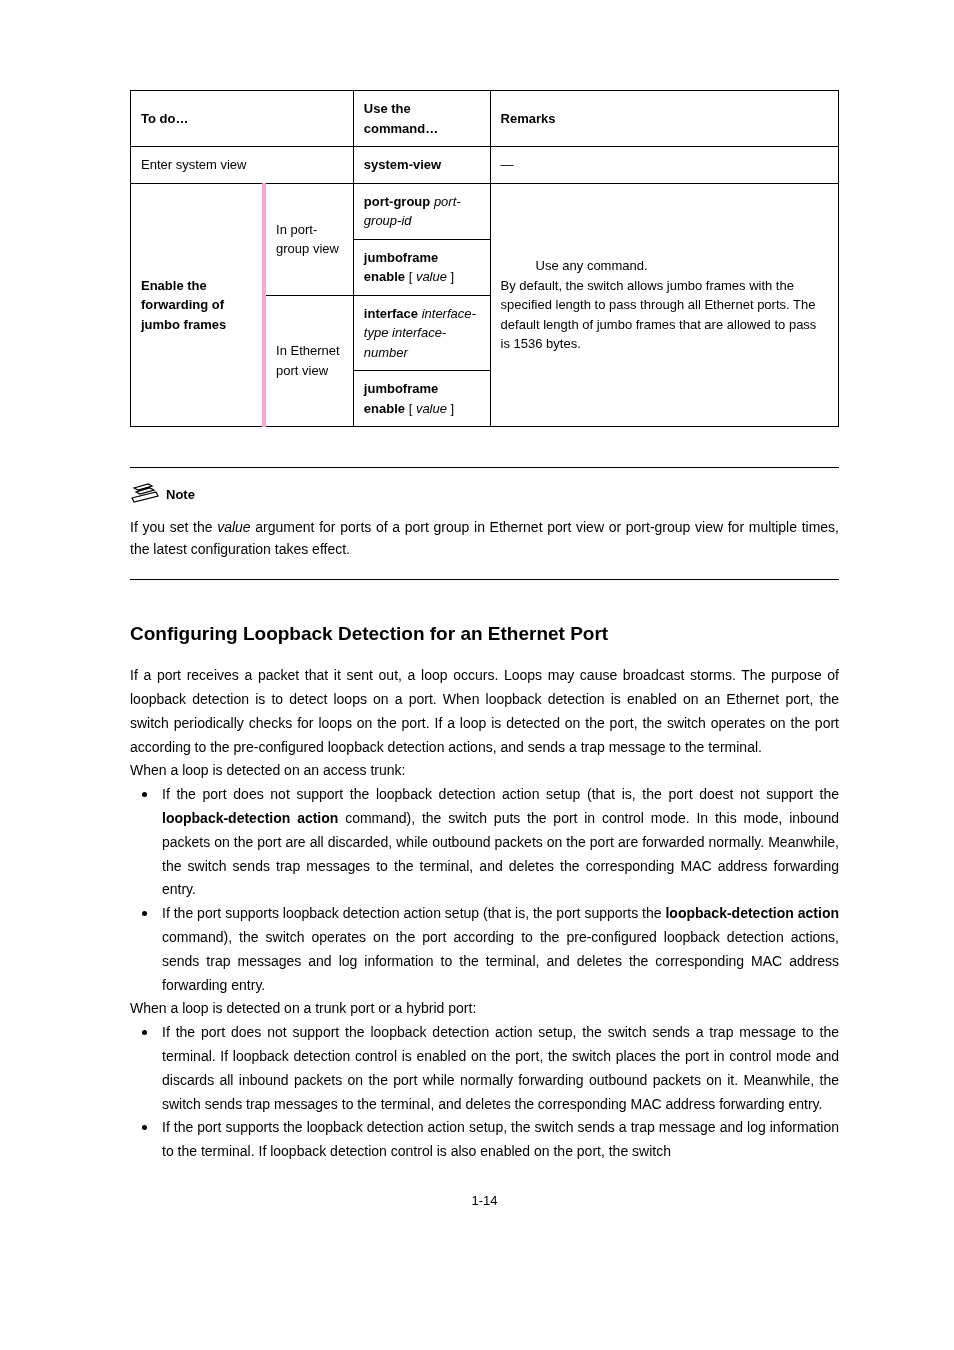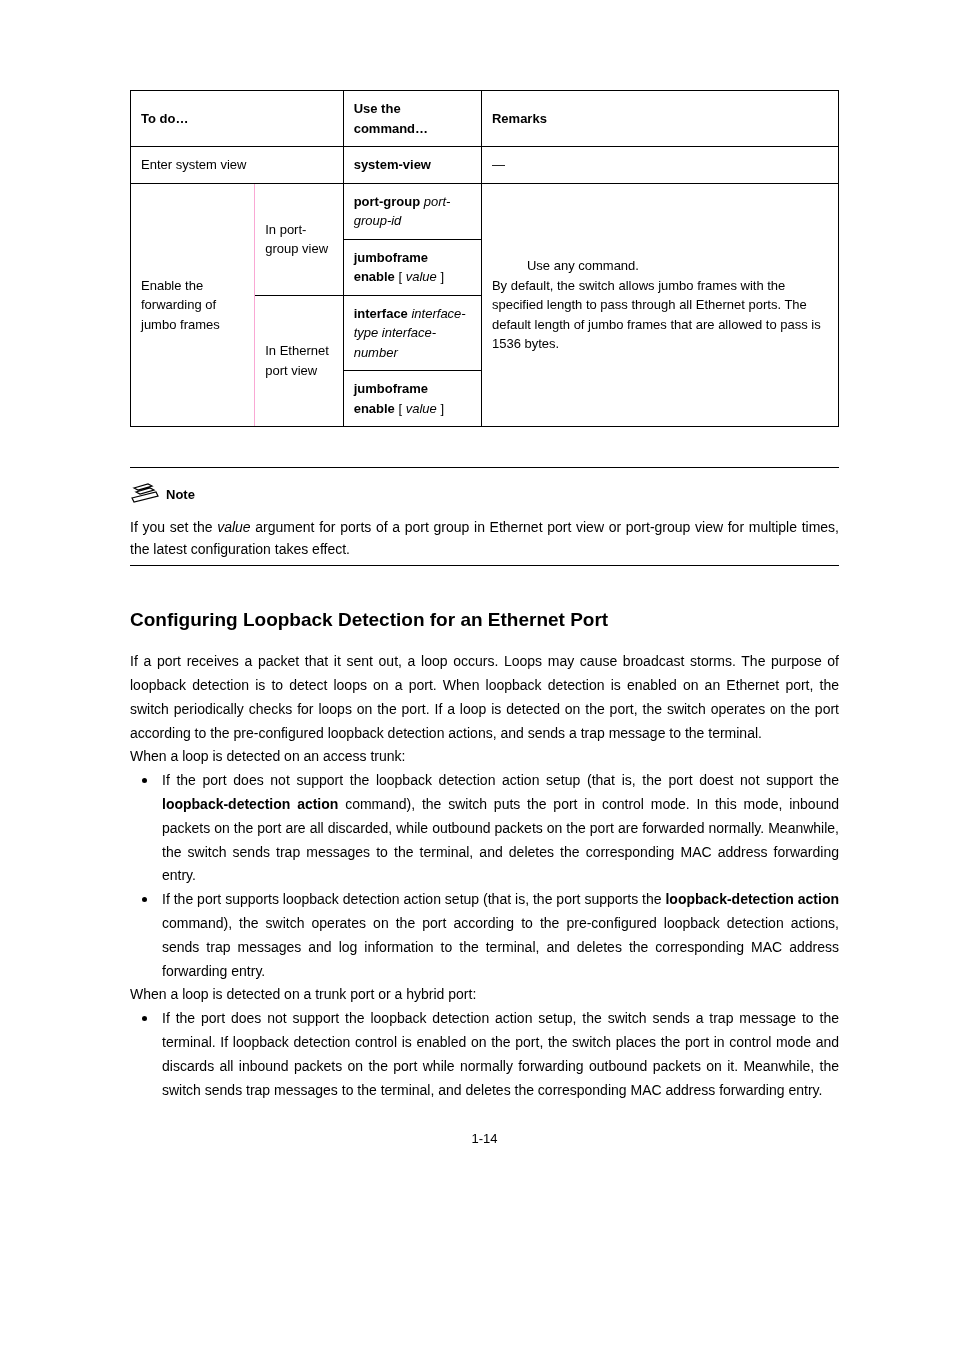--- a/index.html
+++ b/index.html
@@ -24,21 +24,21 @@
     vertical-align: middle;
     font-size: 13px;
     text-align: left;
   }
   table.cfg th { font-weight: bold; }
   .cmd-cell-top { padding-bottom: 2px; }
   .cmd-cell-bot { padding-top: 2px; }
   .note-block {
     border-top: 1px solid #000;
     border-bottom: 1px solid #000;
-    padding: 14px 0 4px;
+    padding: 14px 0 18px;
     margin-bottom: 40px;
   }
   .note-head {
     display: flex;
     align-items: flex-end;
     gap: 6px;
     margin-bottom: 10px;
   }
   .note-head svg { display: block; }
   .note-head .note-label { font-weight: bold; font-size: 13px; padding-bottom: 2px; }
@@ -88,21 +88,21 @@
     <th colspan="2">To do…</th>
     <th>Use the command…</th>
     <th>Remarks</th>
   </tr>
   <tr>
     <td colspan="2">Enter system view</td>
     <td><span class="bold">system-view</span></td>
     <td>—</td>
   </tr>
   <tr>
-    <td rowspan="4" style="border-right:1px solid #f9a8d4;">Enable the forwarding of jumbo frames</td>
+    <td rowspan="4" style="border-right:4px solid #f9a8d4;font-weight:bold;">Enable the forwarding of jumbo frames</td>
     <td rowspan="2">In port-group view</td>
     <td class="cmd-cell-top">
       <span class="bold">port-group</span>
       <span class="italic">port-group-id</span>
     </td>
     <td rowspan="4">
       <div style="padding-left:35px;">Use any command.</div>
       <div>By default, the switch allows jumbo frames with the specified length to pass through all Ethernet ports. The default length of jumbo frames that are allowed to pass is 1536 bytes.</div>
     </td>
   </tr>
@@ -157,15 +157,16 @@
   </li>
   <li>
     <span>If the port supports loopback detection action setup (that is, the port supports the </span><span class="bold">loopback-detection action</span><span> command), the switch operates on the port according to the pre-configured loopback detection actions, sends trap messages and log information to the terminal, and deletes the corresponding MAC address forwarding entry.</span>
   </li>
 </ul>
 
 <p class="body">When a loop is detected on a trunk port or a hybrid port:</p>
 
 <ul class="bullets">
   <li>If the port does not support the loopback detection action setup, the switch sends a trap message to the terminal. If loopback detection control is enabled on the port, the switch places the port in control mode and discards all inbound packets on the port while normally forwarding outbound packets on it. Meanwhile, the switch sends trap messages to the terminal, and deletes the corresponding MAC address forwarding entry.</li>
+  <li>If the port supports the loopback detection action setup, the switch sends a trap message and log information to the terminal. If loopback detection control is also enabled on the port, the switch</li>
 </ul>
 
 <div class="pagenum">1-14</div>
 
 </body></html>

